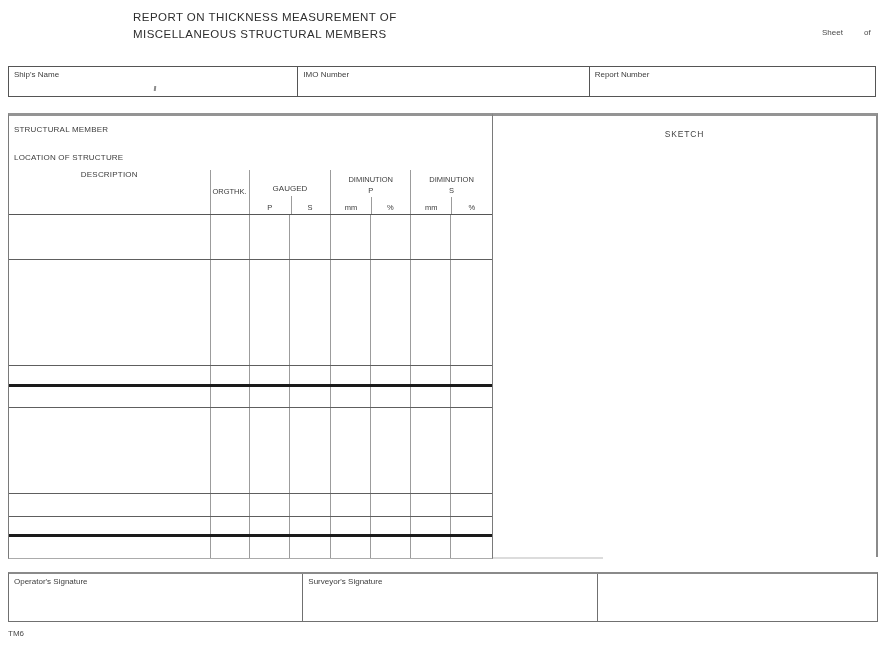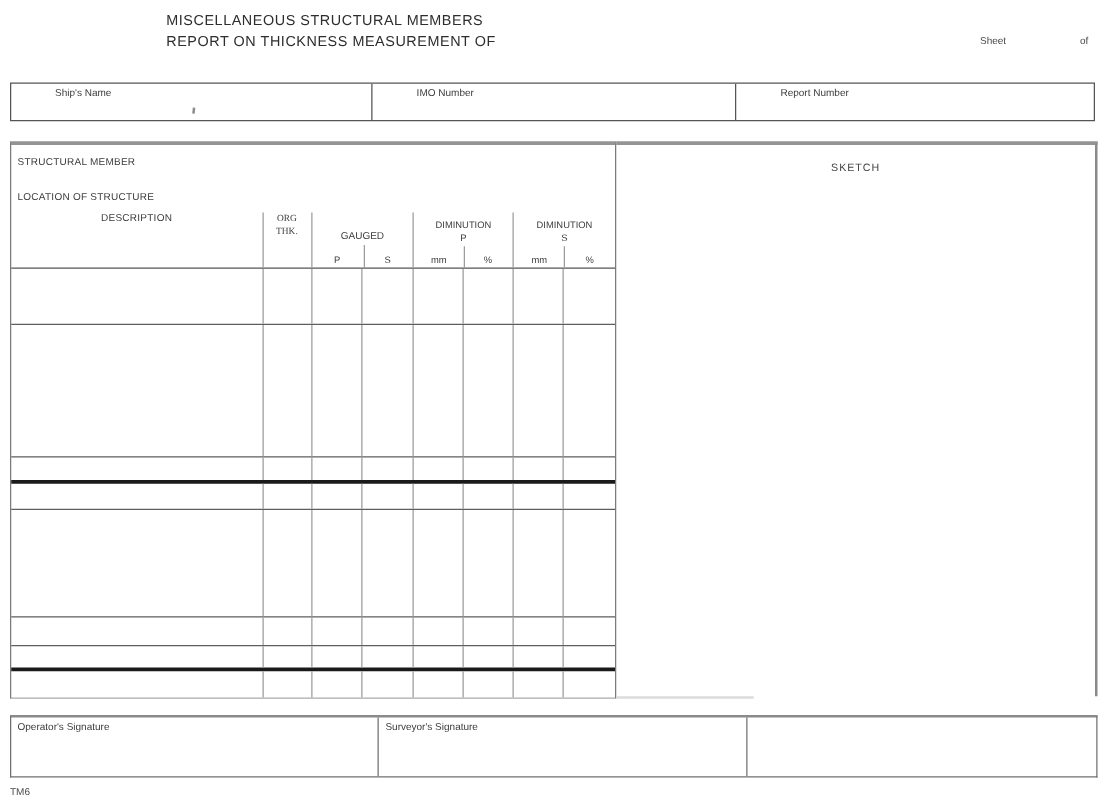--- a/index.html
+++ b/index.html
@@ -5,43 +5,43 @@
   html,body{margin:0;padding:0;background:#ffffff;}
   #page{
     position:relative;width:888px;height:648px;background:#ffffff;overflow:hidden;
     font-family:"Liberation Sans", sans-serif;color:#383838;
     -webkit-font-smoothing:antialiased;
   }
   
   .title{position:absolute;left:133px;top:9px;font-size:11.5px;line-height:16.5px;
     color:#2e2e2e;letter-spacing:0.45px;white-space:nowrap;}
   .sheet{position:absolute;top:28px;font-size:8px;color:#4a4a4a;}
-  .sheet.s1{left:784px;}
+  .sheet.s1{left:822px;}
   .sheet.s2{left:864px;}
   
   .infoband{position:absolute;left:8px;top:66px;width:868px;height:31px;
     border:1px solid #555;display:flex;box-sizing:border-box;}
   .infocell{box-sizing:border-box;border-right:1px solid #555;padding:3px 12px 0 5px;
-    font-size:8px;color:#3c3c3c;margin-left:30px;}
+    font-size:8px;color:#3c3c3c;}
   .infocell:last-child{border-right:none;}
   .ic1{width:290px;} .ic2{width:292px;} .ic3{width:286px;}
   .artifact{position:absolute;left:154px;top:86px;width:2px;height:5px;background:#8c8c8c;transform:rotate(6deg);}
   
   .ltable{position:absolute;left:8px;top:113px;width:485px;height:446px;box-sizing:border-box;
     border-top:3px solid #949494;border-left:1px solid #7a7a7a;border-right:1px solid #7a7a7a;
     border-bottom:1px solid #ababab;}
   .headband{position:relative;height:54px;}
   .headband .lbl{position:absolute;left:5px;font-size:8px;color:#3c3c3c;letter-spacing:0.2px;white-space:nowrap;}
   .lbl.l1{top:9px;} .lbl.l2{top:37px;}
   .colheader{position:relative;height:45px;box-sizing:border-box;border-bottom:1px solid #565656;
     display:flex;font-size:7.5px;color:#3c3c3c;}
   .chc{box-sizing:border-box;border-right:1px solid #9c9c9c;position:relative;}
   .chc:last-child{border-right:none;}
   .ch-desc{width:202px;display:flex;align-items:flex-start;justify-content:center;font-size:8px;letter-spacing:0.2px;}
-  .ch-org{width:39px;display:flex;flex-direction:column;align-items:center;line-height:10px;font-family:Liberation Serif, serif;}
+  .ch-org{width:39px;display:flex;flex-direction:row;align-items:center;justify-content:center;line-height:10px;}
   .ch-gauged{width:82px;} .ch-dimp{width:80px;} .ch-dims{width:81px;}
   .gtop{position:absolute;left:0;right:0;text-align:center;}
   .ch-gauged .gtop{top:14px;font-size:8px;}
   .dimword{top:5px;} .dimletter{top:16px;}
   .subdiv{position:absolute;width:1px;background:#9c9c9c;bottom:0;}
   .ch-gauged .subdiv{left:41px;top:26px;}
   .ch-dimp .subdiv{left:40px;top:27px;}
   .ch-dims .subdiv{left:40px;top:27px;}
   .subrow{position:absolute;left:0;right:0;bottom:2px;display:flex;}
   .subrow span{width:50%;text-align:center;}
@@ -71,22 +71,22 @@
   .formcode{position:absolute;left:8px;top:629px;font-size:8px;color:#4a4a4a;}
   .footer{position:absolute;left:457px;top:630px;transform:translateX(-50%);
     font-size:7.5px;color:#3e3e3e;white-space:nowrap;}
 </style>
 </head>
 <body>
 
 <div id="page">
 
   <div class="title">
+    <div>REPORT ON THICKNESS MEASUREMENT OF</div>
     <div>MISCELLANEOUS STRUCTURAL MEMBERS</div>
-    <div>REPORT ON THICKNESS MEASUREMENT OF</div>
   </div>
   <span class="sheet s1">Sheet</span>
   <span class="sheet s2">of</span>
 
   <div class="infoband">
     <div class="infocell ic1">
       <span>Ship's Name</span>
     </div>
     <div class="infocell ic2">
       <span>IMO Number</span>

